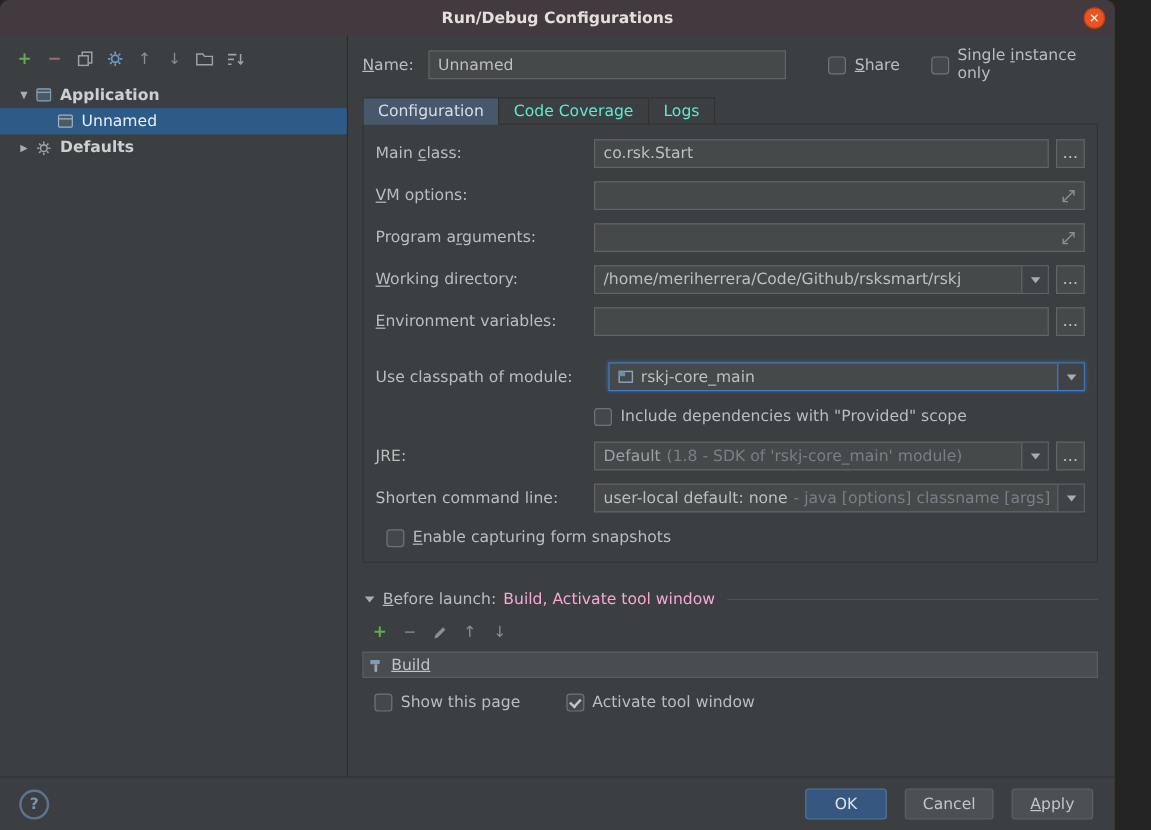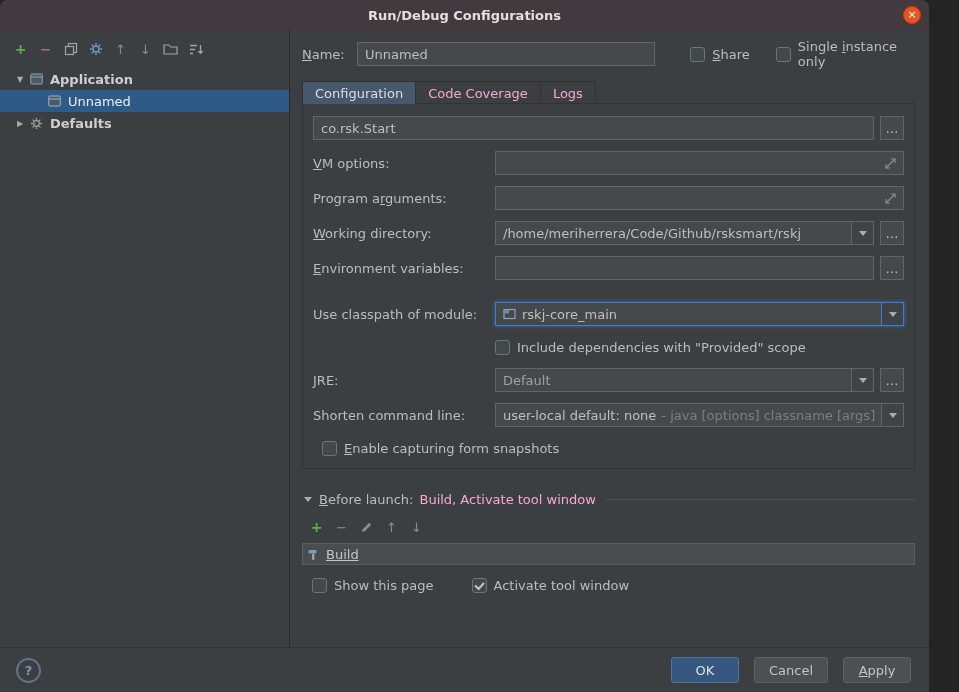--- a/index.html
+++ b/index.html
@@ -35,35 +35,35 @@
   .field-text{white-space:nowrap;overflow:hidden;}
   .name-field{width:326px;}
   .cb-wrap{display:flex;align-items:center;}
   .cb{width:15px;height:15px;background:#43494b;border:1px solid #6f7577;border-radius:3px;position:relative;flex:0 0 15px;box-sizing:border-box;}
   .cb.checked::after{content:"";position:absolute;left:2px;top:3px;width:7px;height:4px;border-left:2px solid #c3c6c9;border-bottom:2px solid #c3c6c9;transform:rotate(-48deg);}
   .cb-label{margin-left:7px;}
   .share-wrap{margin-left:35px;}
   .single-wrap{margin-left:26px;}
   
   .tabs{display:flex;margin-top:15px;position:relative;z-index:2;align-items:flex-end;}
-  .tab{height:23px;padding:0 12px;display:flex;align-items:center;border:1px solid #323232;border-bottom:none;color:#f9a8d4;box-sizing:border-box;}
+  .tab{height:23px;padding:0 12px;display:flex;align-items:center;border:1px solid #323232;border-bottom:none;color:#5eead4;box-sizing:border-box;}
   .tab + .tab{border-left:none;}
   .tab.active{background:#48586c;color:#d9dee3;}
   .panel{border:1px solid #323232;padding:12px 10px 10px 10px;margin-top:-1px;}
   .form-row{display:flex;align-items:center;height:24px;margin-bottom:11px;}
   .row-label{width:182px;flex:0 0 182px;}
   .grow{flex:1;min-width:0;}
   .browse{width:24px;height:24px;flex:0 0 24px;background:#45494a;border:1px solid #646464;margin-left:6px;display:flex;align-items:center;justify-content:center;color:#c0c2c4;box-sizing:border-box;}
   .combo{padding-right:26px;}
   .arrow-btn{position:absolute;right:0;top:0;bottom:0;width:21px;background:#3f4345;border-left:1px solid #646464;display:flex;align-items:center;justify-content:center;}
   .tri-down{width:0;height:0;border-left:4px solid transparent;border-right:4px solid transparent;border-top:5px solid #a9adb0;}
   .combo.focused{border-color:#3f7cd4;box-shadow:0 0 3px 1px rgba(63,124,212,0.45);}
   .combo.focused .arrow-btn{border-left-color:#3f7cd4;}
   .expand-ic{position:absolute;right:6px;top:5px;display:flex;}
-  .gap-top{margin-top:22px;}
+  .gap-top{margin-top:22px;gap:12px;}
   .check-row{height:20px;display:flex;align-items:center;margin-bottom:11px;}
   .offset{margin-left:182px;}
   .mod-ic{margin-right:6px;display:flex;}
   .jre-text{color:#9ba1a6;}
   .sec-text{color:#788087;margin-left:5px;white-space:nowrap;overflow:hidden;}
   
   .bl-header{display:flex;align-items:center;margin-top:20px;height:20px;}
   .bl-tri{width:0;height:0;border-left:4px solid transparent;border-right:4px solid transparent;border-top:5px solid #a9adb0;margin:0 7px 0 2px;}
   .bl-sub{margin-left:6px;color:#f9a8d4;}
   .bl-line{flex:1;height:1px;background:#515151;margin-left:10px;}
@@ -214,20 +214,21 @@
 
       <div class="tabs">
         <div class="tab active">Configuration</div>
         <div class="tab">Code Coverage</div>
         <div class="tab">Logs</div>
       </div>
 
       <div class="panel">
 
         <div class="form-row">
+          <label class="row-label">Main <span class="mn">c</span>lass:</label>
           <div class="field grow">
             <span class="field-text">co.rsk.Start</span>
           </div>
           <div class="browse">
               <span>…</span>
             </div>
         </div>
 
         <div class="form-row">
           <label class="row-label"><span class="mn">V</span>M options:</label>
@@ -300,20 +301,21 @@
           <div class="cb-wrap offset">
             <span class="cb"></span>
             <span class="cb-label">Include dependencies with "Provided" scope</span>
           </div>
         </div>
 
         <div class="form-row">
           <label class="row-label"><span class="mn">J</span>RE:</label>
           <div class="field grow combo">
             <span class="field-text jre-text">Default</span>
+            <span class="sec-text">(1.8 - SDK of 'rskj-core_main' module)</span>
             <span class="arrow-btn">
                 <span class="tri-down"></span>
               </span>
           </div>
           <div class="browse">
               <span>…</span>
             </div>
         </div>
 
         <div class="form-row">

